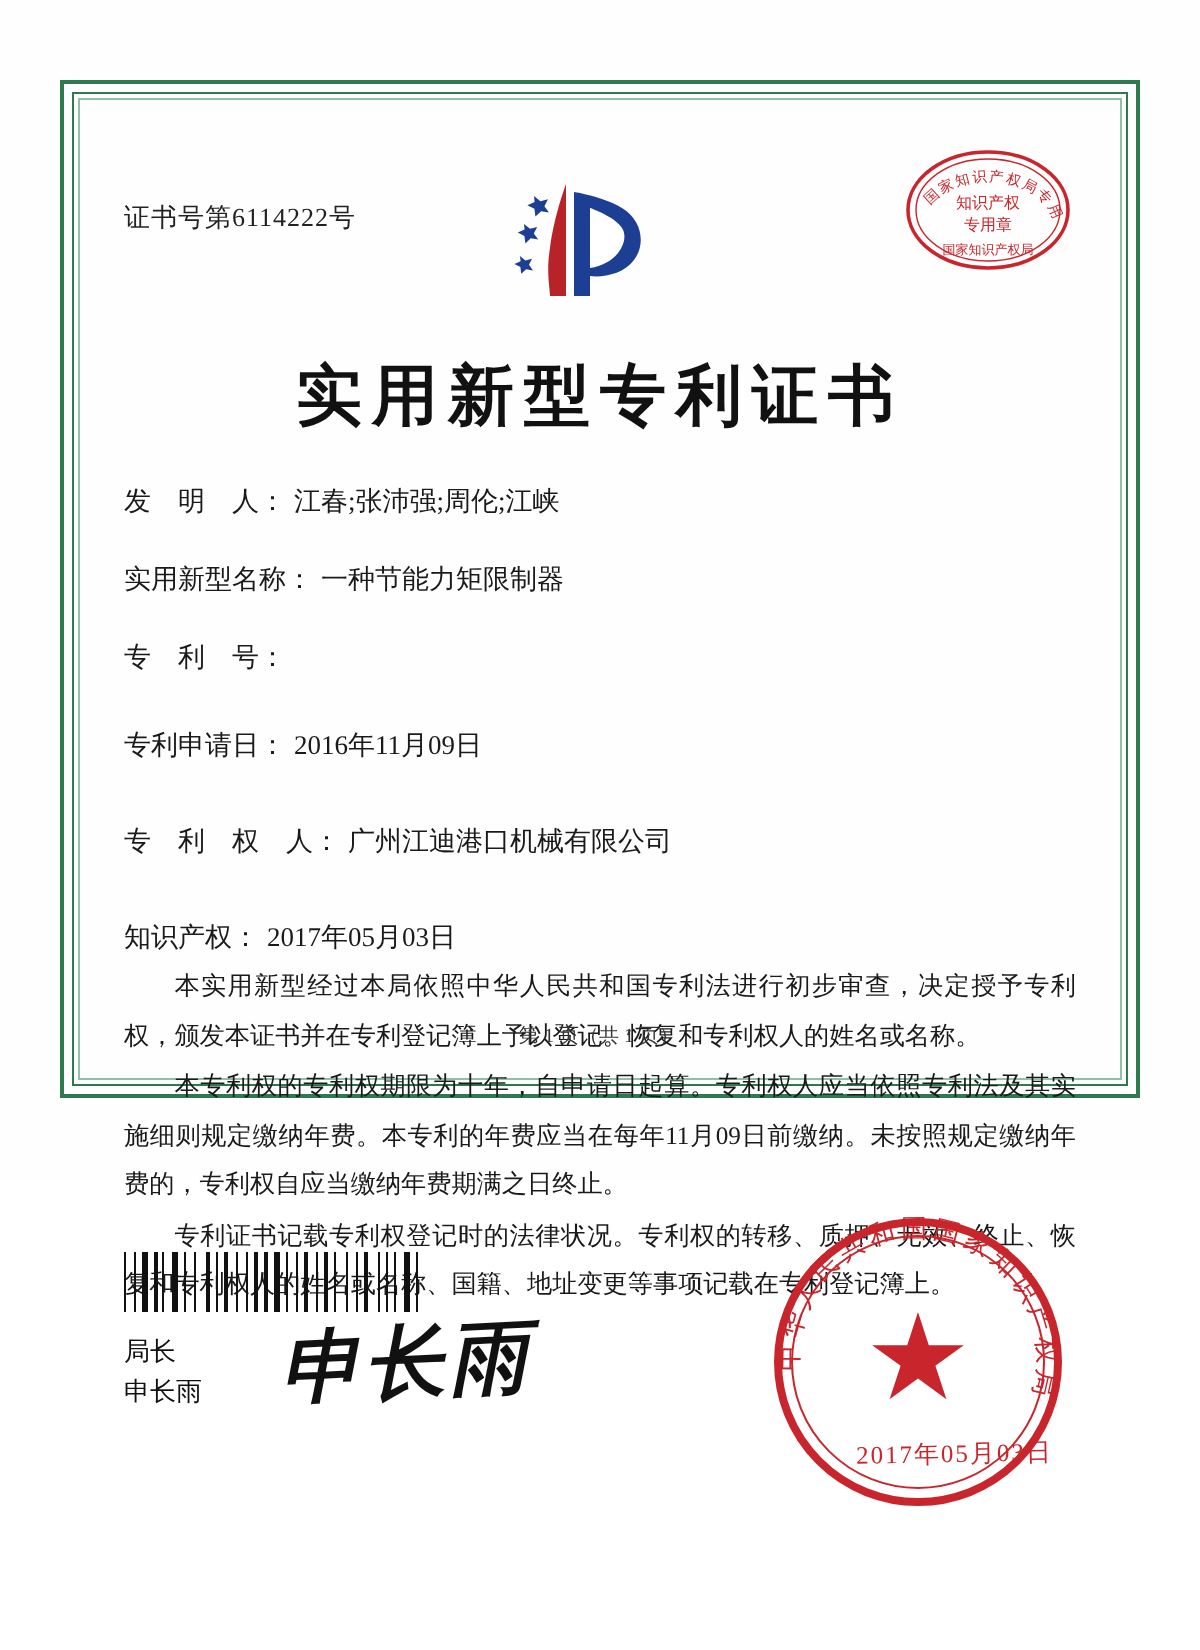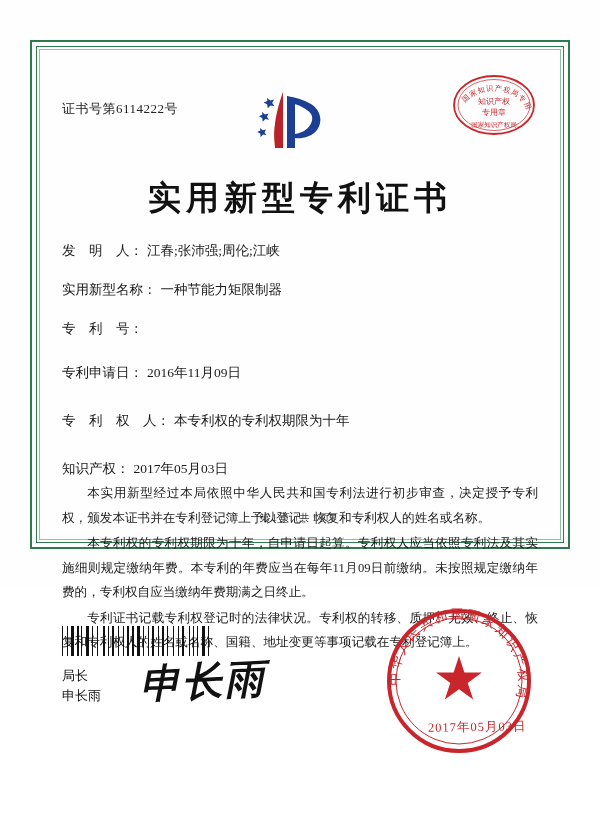--- a/index.html
+++ b/index.html
@@ -284,21 +284,21 @@
       </div>
       <div class="field gap-sm">
         <span class="label">专　利　号：</span>
       </div>
       <div class="field gap-lg">
         <span class="label">专利申请日：</span>
         <span class="value">2016年11月09日</span>
       </div>
       <div class="field gap-lg">
         <span class="label">专　利　权　人：</span>
-        <span class="value">本专利权的专利权期限为十年</span>
+        <span class="value">广州江迪港口机械有限公司</span>
       </div>
       <div class="field">
         <span class="label">知识产权：</span>
         <span class="value">2017年05月03日</span>
       </div>
     </div>
 
     <div class="body-text">
       <p>本实用新型经过本局依照中华人民共和国专利法进行初步审查，决定授予专利权，颁发本证书并在专利登记簿上予以登记。恢复和专利权人的姓名或名称。</p>
       <p>本专利权的专利权期限为十年，自申请日起算。专利权人应当依照专利法及其实施细则规定缴纳年费。本专利的年费应当在每年11月09日前缴纳。未按照规定缴纳年费的，专利权自应当缴纳年费期满之日终止。</p>

